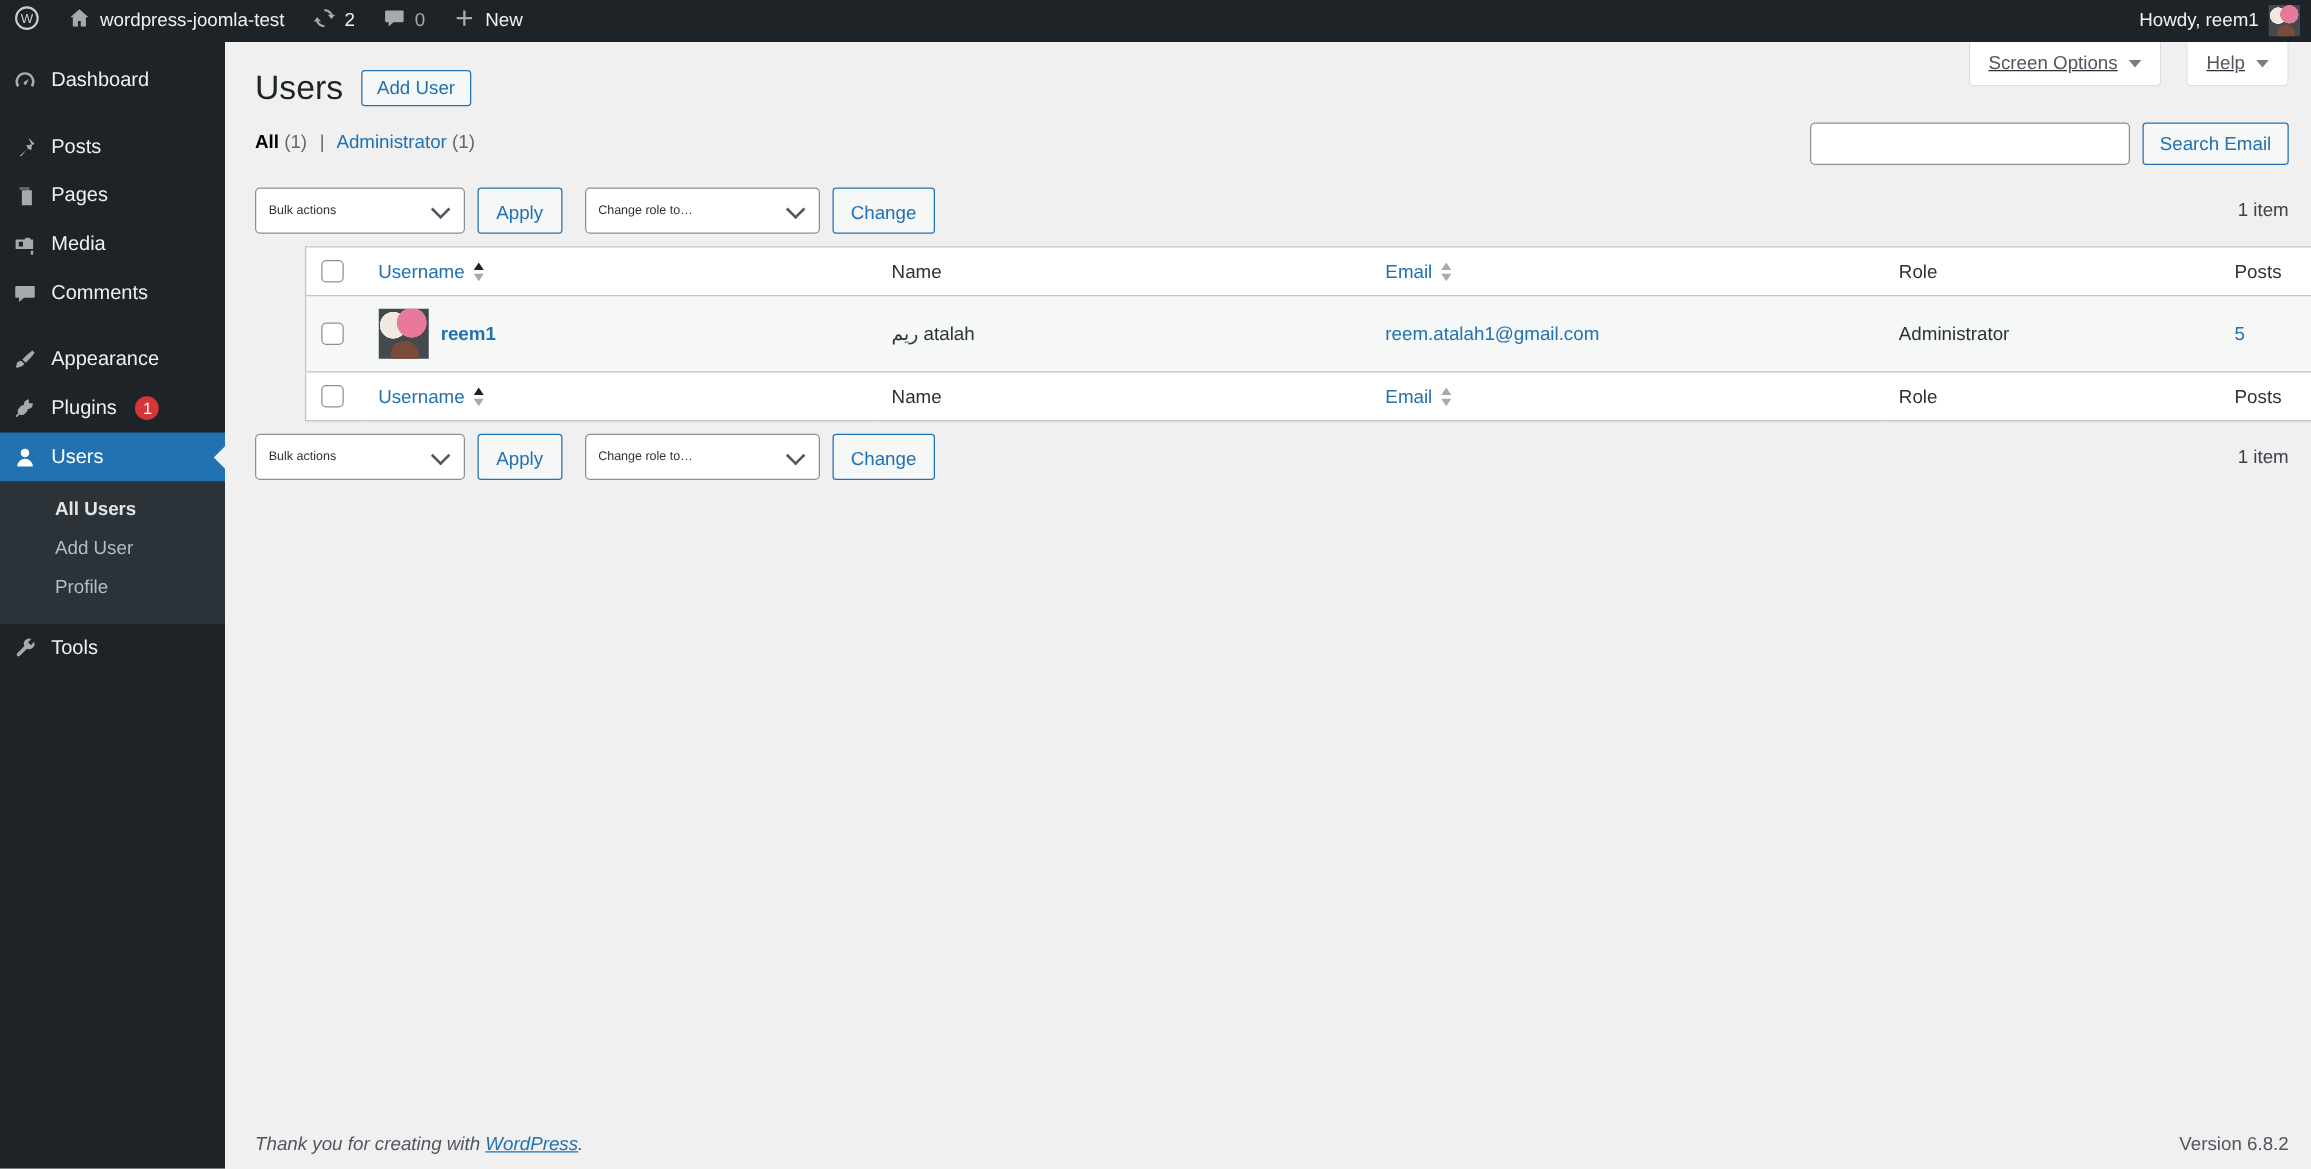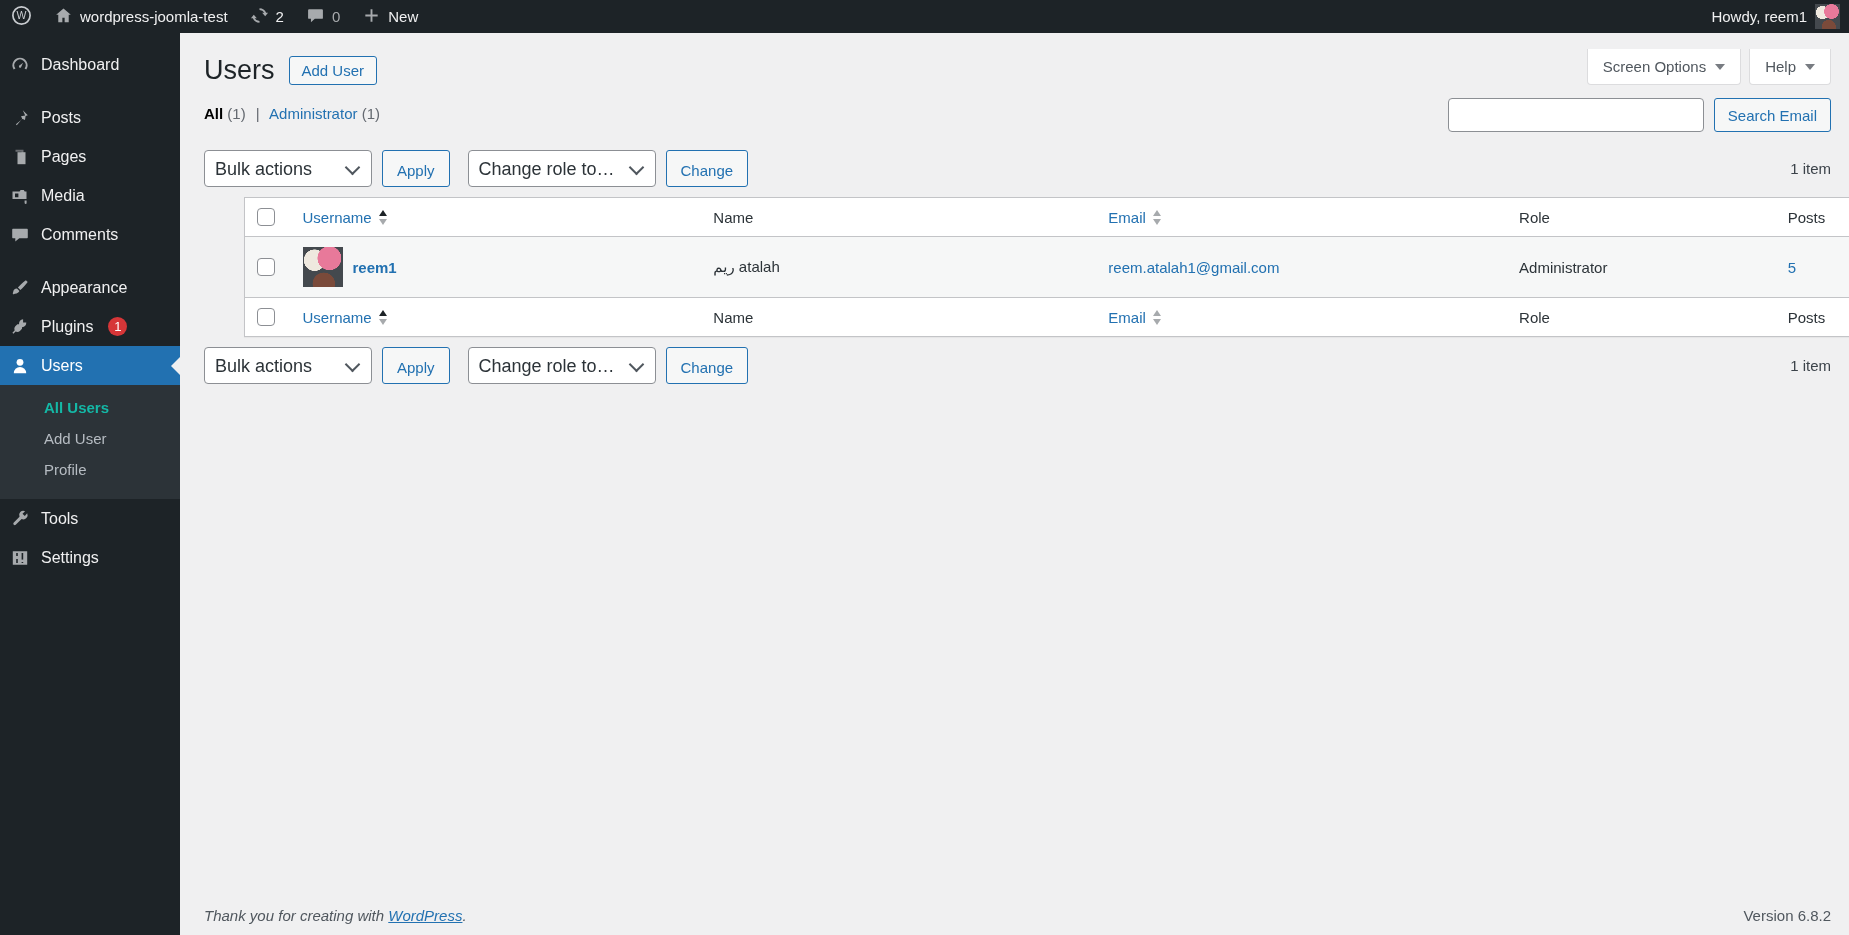--- a/index.html
+++ b/index.html
@@ -46,28 +46,28 @@
     border:9px solid transparent; border-right:9px solid #f0f0f1; border-left:0;
   }
   .menu-sep { height:14px; }
   .menu-sep-sm { height:10px; }
   .badge {
     background:#d63638; color:#fff; border-radius:50%; min-width:19px; height:19px;
     line-height:19px; text-align:center; font-size:13px; margin-left:4px; padding:0 2px;
   }
   .submenu { background:#2c3338; padding:7px 0 14px; }
   .submenu-item { padding:7px 12px 7px 44px; font-size:15px; color:#b6bcc2; cursor:pointer; }
-  .submenu-item.current { color:#14b8a6; font-weight:bold; }
+  .submenu-item.current { color:#e5e5e5; font-weight:bold; }
   .collapse-item { color:#a7aaad; font-size:15px; }
   .collapse-item svg { fill:#a7aaad; }
 
   
   .content { flex:1; position:relative; padding:0 18px 0 24px; }
 
-  .screen-meta { position:absolute; top:16px; right:18px; display:flex; gap:8px; z-index:10; }
+  .screen-meta { position:absolute; top:0; right:18px; display:flex; gap:20px; z-index:10;text-decoration:underline; }
   .meta-tab {
     background:#fff; border:1px solid #dcdcde; border-top:none; border-radius:0 0 4px 4px;
     padding:9px 15px; font-size:15px; color:#50575e; display:flex; align-items:center; gap:9px; cursor:pointer;
   }
   .caret-down { width:0; height:0; border:5px solid transparent; border-top:6px solid #787c82; margin-top:6px; }
 
   .page-header { display:flex; align-items:center; gap:14px; padding-top:22px; }
   h1 { font-size:27px; font-weight:400; color:#1d2327; }
   .button {
     background:#f6f7f7; border:1px solid #2271b1; color:#2271b1; border-radius:3px;
@@ -87,21 +87,21 @@
   }
   .search-box .button { height:34px; padding:0 13px; }
 
   .tablenav { display:flex; align-items:center; gap:10px; margin-top:18px; }
   .tablenav.bottom { margin-top:10px; }
   .items-count { margin-left:auto; color:#3c434a; font-size:15px; }
   .select-wrap { position:relative; }
   select {
     appearance:none; -webkit-appearance:none; -moz-appearance:none;
     height:37px; border:1px solid #8c8f94; border-radius:4px; background:#fff;
-    font-size:18px; color:#2c3338; padding:0 36px 0 10px; font-family:inherit; cursor:pointer;
+    font-size:10px; color:#2c3338; padding:0 36px 0 10px; font-family:inherit; cursor:pointer;
   }
   .select-wrap::after {
     content:""; position:absolute; right:14px; top:12px; width:9px; height:9px;
     border-right:2px solid #50575e; border-bottom:2px solid #50575e;
     transform:rotate(45deg); pointer-events:none;
   }
   .w-bulk { width:168px; }
   .w-role { width:188px; }
   .tablenav .button { height:37px; padding:11px 14px; }
 
@@ -259,28 +259,20 @@
     <div class="submenu">
       <div class="submenu-item current">All Users</div>
       <div class="submenu-item">Add User</div>
       <div class="submenu-item">Profile</div>
     </div>
     <div class="menu-item">
       <svg viewBox="0 0 20 20">
           <path d="M17.2 4.3a4.2 4.2 0 0 1-5.6 5.6l-5.9 5.9a1.5 1.5 0 0 1-2.1-2.1l5.9-5.9a4.2 4.2 0 0 1 5.6-5.6L12.5 4.8l2.3 2.3z"></path>
         </svg>
       <span>Tools</span>
-    </div>
-    <div class="menu-item">
-      <svg viewBox="0 0 20 20">
-          <path d="M2.8 3.2h14.4v13.6H2.8zm3.4 1.8v4h1.6v-4zm0 6v4h1.6v-4zm5.4-6v7h1.6v-7zm0 9v1h1.6v-1z" fill-rule="evenodd"></path>
-          <rect x="5.2" y="8" width="3.6" height="2.2"></rect>
-          <rect x="10.6" y="11.6" width="3.6" height="2.2"></rect>
-        </svg>
-      <span>Settings</span>
     </div>
     <div class="menu-sep-sm"></div>
   </aside>
 
   <main class="content">
 
     <div class="screen-meta">
       <div class="meta-tab">
         <span>Screen Options</span>
         <span class="caret-down"></span>

